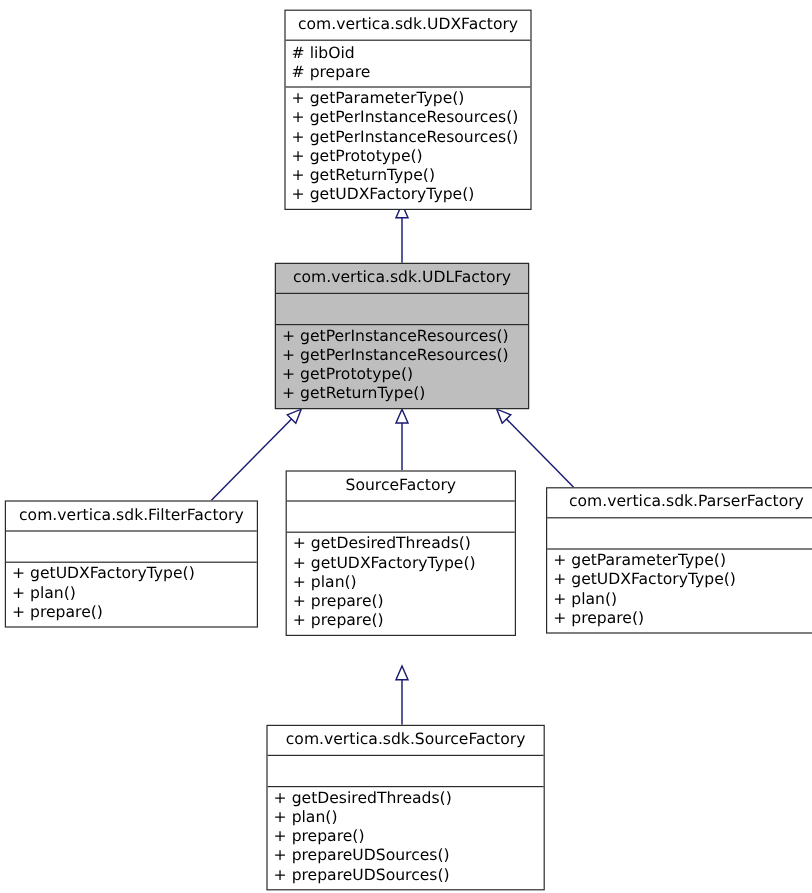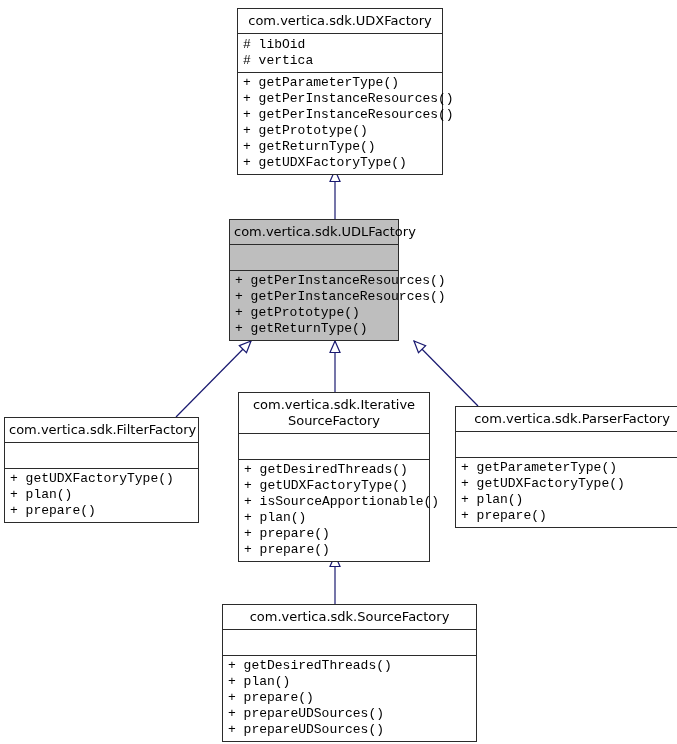--- a/index.html
+++ b/index.html
@@ -34,21 +34,20 @@
   }
   .uml-fields {
     padding: 3px 5px;
     min-height: 19px;
     border-bottom: 1px solid #2b2b2b;
   }
   .uml-methods { padding: 2px 5px 3px 5px; }
   .uml-line {
     line-height: 16px;
     white-space: nowrap;
-    font-family: Liberation Mono, monospace;
   }
 </style>
 </head>
 <body>
 
 <div id="canvas">
 
   <svg id="edges">
     <defs>
       <marker id="inherit" markerWidth="16" markerHeight="14" refX="12.5" refY="6" orient="auto" markerUnits="userSpaceOnUse">
@@ -59,81 +58,79 @@
     <line x1="176" y1="417" x2="251" y2="341" stroke="#191970" stroke-width="1.2" marker-end="url(#inherit)"></line>
     <line x1="335" y1="392" x2="335" y2="341" stroke="#191970" stroke-width="1.2" marker-end="url(#inherit)"></line>
     <line x1="478" y1="406" x2="414" y2="341" stroke="#191970" stroke-width="1.2" marker-end="url(#inherit)"></line>
     <line x1="335" y1="604" x2="335" y2="555" stroke="#191970" stroke-width="1.2" marker-end="url(#inherit)"></line>
   </svg>
 
   <div class="uml-box" style="left:237px; top:8px; width:206px;">
     <div class="uml-title">com.vertica.sdk.UDXFactory</div>
     <div class="uml-fields">
       <div class="uml-line"># libOid</div>
-      <div class="uml-line"># vertica</div>
+      <div class="uml-line"># prepare</div>
     </div>
     <div class="uml-methods">
       <div class="uml-line">+ getParameterType()</div>
       <div class="uml-line">+ getPerInstanceResources()</div>
       <div class="uml-line">+ getPerInstanceResources()</div>
       <div class="uml-line">+ getPrototype()</div>
       <div class="uml-line">+ getReturnType()</div>
       <div class="uml-line">+ getUDXFactoryType()</div>
     </div>
   </div>
 
-  <div class="uml-box highlighted" style="left:229px; top:219px; width:170px;">
+  <div class="uml-box highlighted" style="left:229px; top:219px; width:212px;">
     <div class="uml-title">com.vertica.sdk.UDLFactory</div>
     <div class="uml-fields"></div>
     <div class="uml-methods">
       <div class="uml-line">+ getPerInstanceResources()</div>
       <div class="uml-line">+ getPerInstanceResources()</div>
       <div class="uml-line">+ getPrototype()</div>
       <div class="uml-line">+ getReturnType()</div>
     </div>
   </div>
 
-  <div class="uml-box" style="left:4px; top:417px; width:195px;">
+  <div class="uml-box" style="left:4px; top:417px; width:211px;">
     <div class="uml-title">com.vertica.sdk.FilterFactory</div>
     <div class="uml-fields"></div>
     <div class="uml-methods">
       <div class="uml-line">+ getUDXFactoryType()</div>
       <div class="uml-line">+ plan()</div>
       <div class="uml-line">+ prepare()</div>
     </div>
   </div>
 
   <div class="uml-box" style="left:238px; top:392px; width:192px;">
     <div class="uml-title">
-      <div>com.vertica.sdk.Iterative</div>
       <div>SourceFactory</div>
     </div>
     <div class="uml-fields"></div>
     <div class="uml-methods">
       <div class="uml-line">+ getDesiredThreads()</div>
       <div class="uml-line">+ getUDXFactoryType()</div>
-      <div class="uml-line">+ isSourceApportionable()</div>
       <div class="uml-line">+ plan()</div>
       <div class="uml-line">+ prepare()</div>
       <div class="uml-line">+ prepare()</div>
     </div>
   </div>
 
   <div class="uml-box" style="left:455px; top:406px; width:234px;">
     <div class="uml-title">com.vertica.sdk.ParserFactory</div>
     <div class="uml-fields"></div>
     <div class="uml-methods">
       <div class="uml-line">+ getParameterType()</div>
       <div class="uml-line">+ getUDXFactoryType()</div>
       <div class="uml-line">+ plan()</div>
       <div class="uml-line">+ prepare()</div>
     </div>
   </div>
 
-  <div class="uml-box" style="left:222px; top:604px; width:255px;">
+  <div class="uml-box" style="left:222px; top:604px; width:232px;">
     <div class="uml-title">com.vertica.sdk.SourceFactory</div>
     <div class="uml-fields"></div>
     <div class="uml-methods">
       <div class="uml-line">+ getDesiredThreads()</div>
       <div class="uml-line">+ plan()</div>
       <div class="uml-line">+ prepare()</div>
       <div class="uml-line">+ prepareUDSources()</div>
       <div class="uml-line">+ prepareUDSources()</div>
     </div>
   </div>

